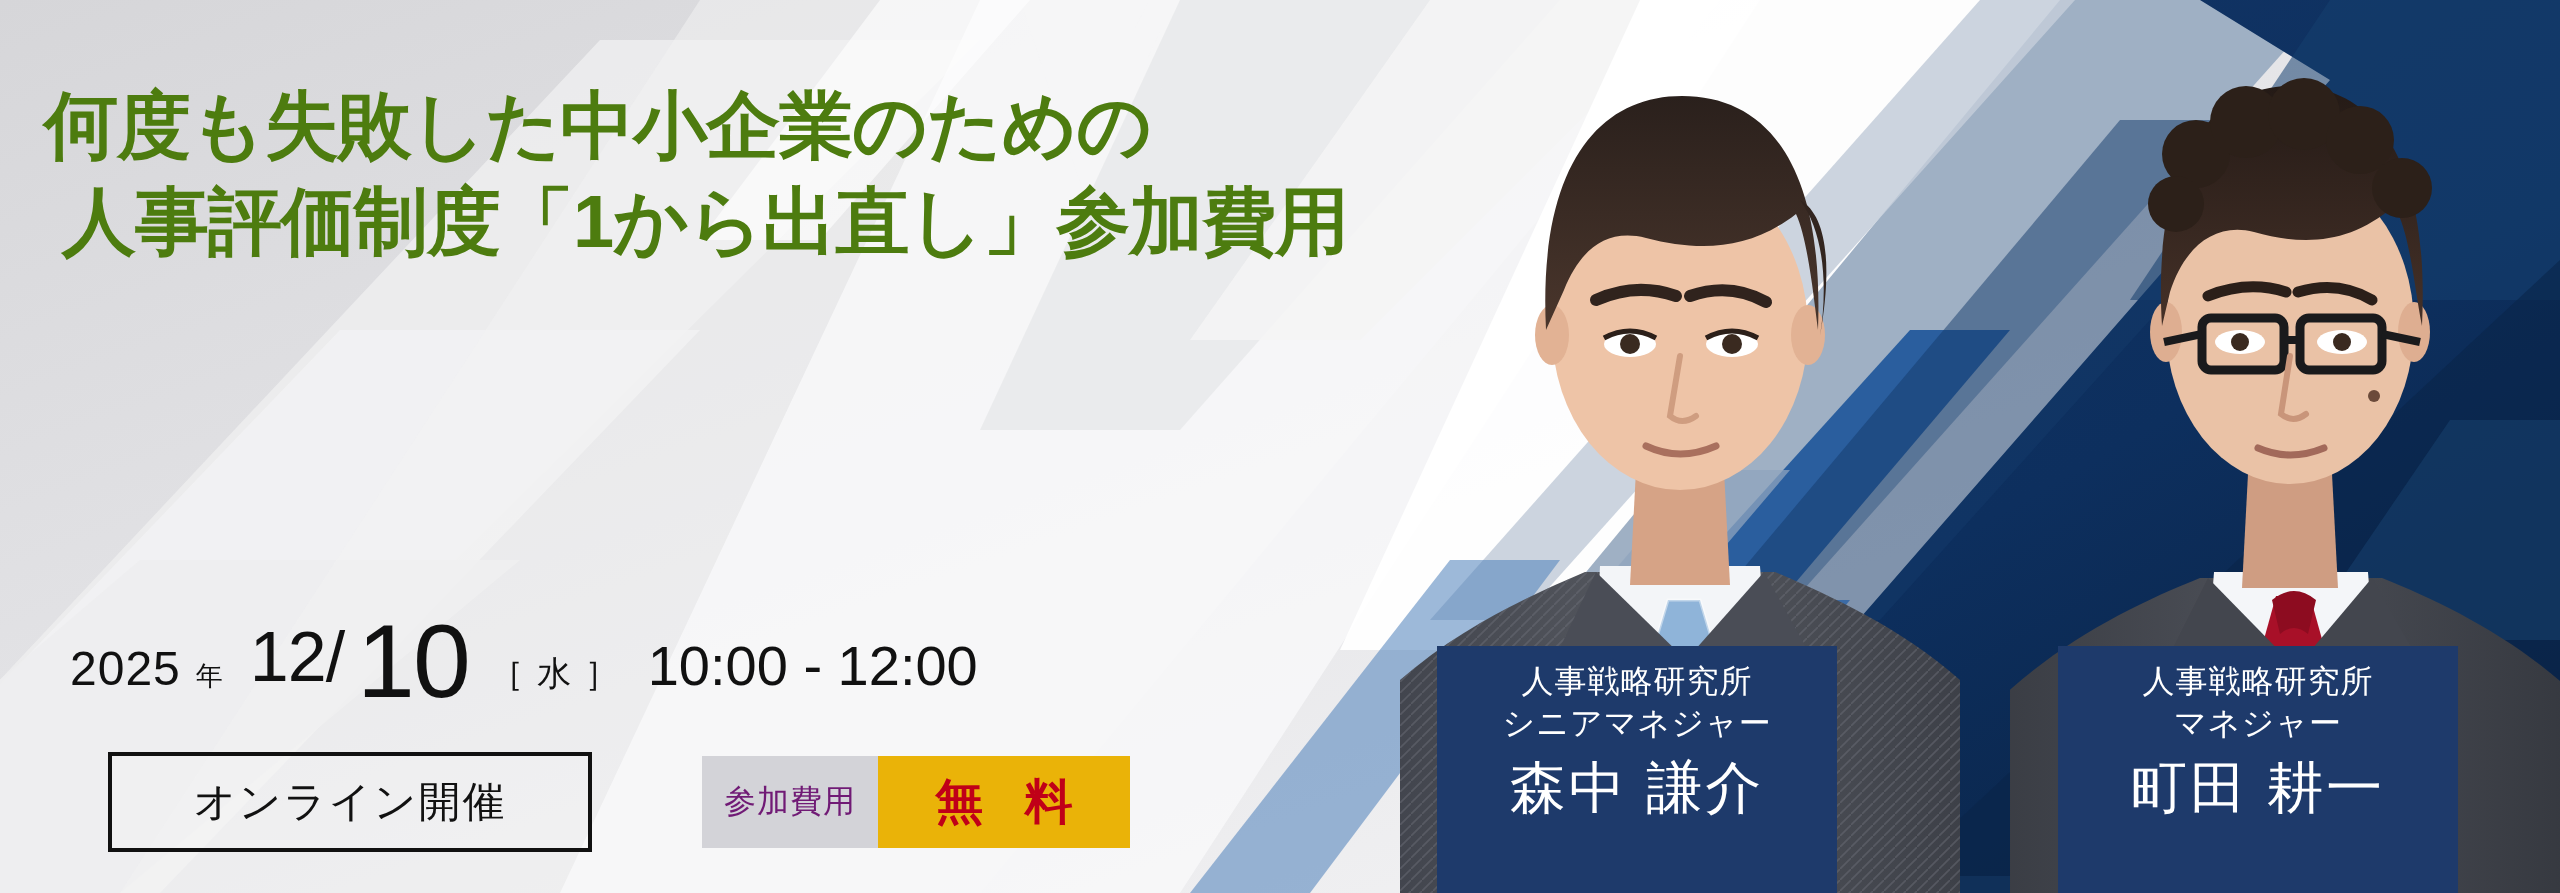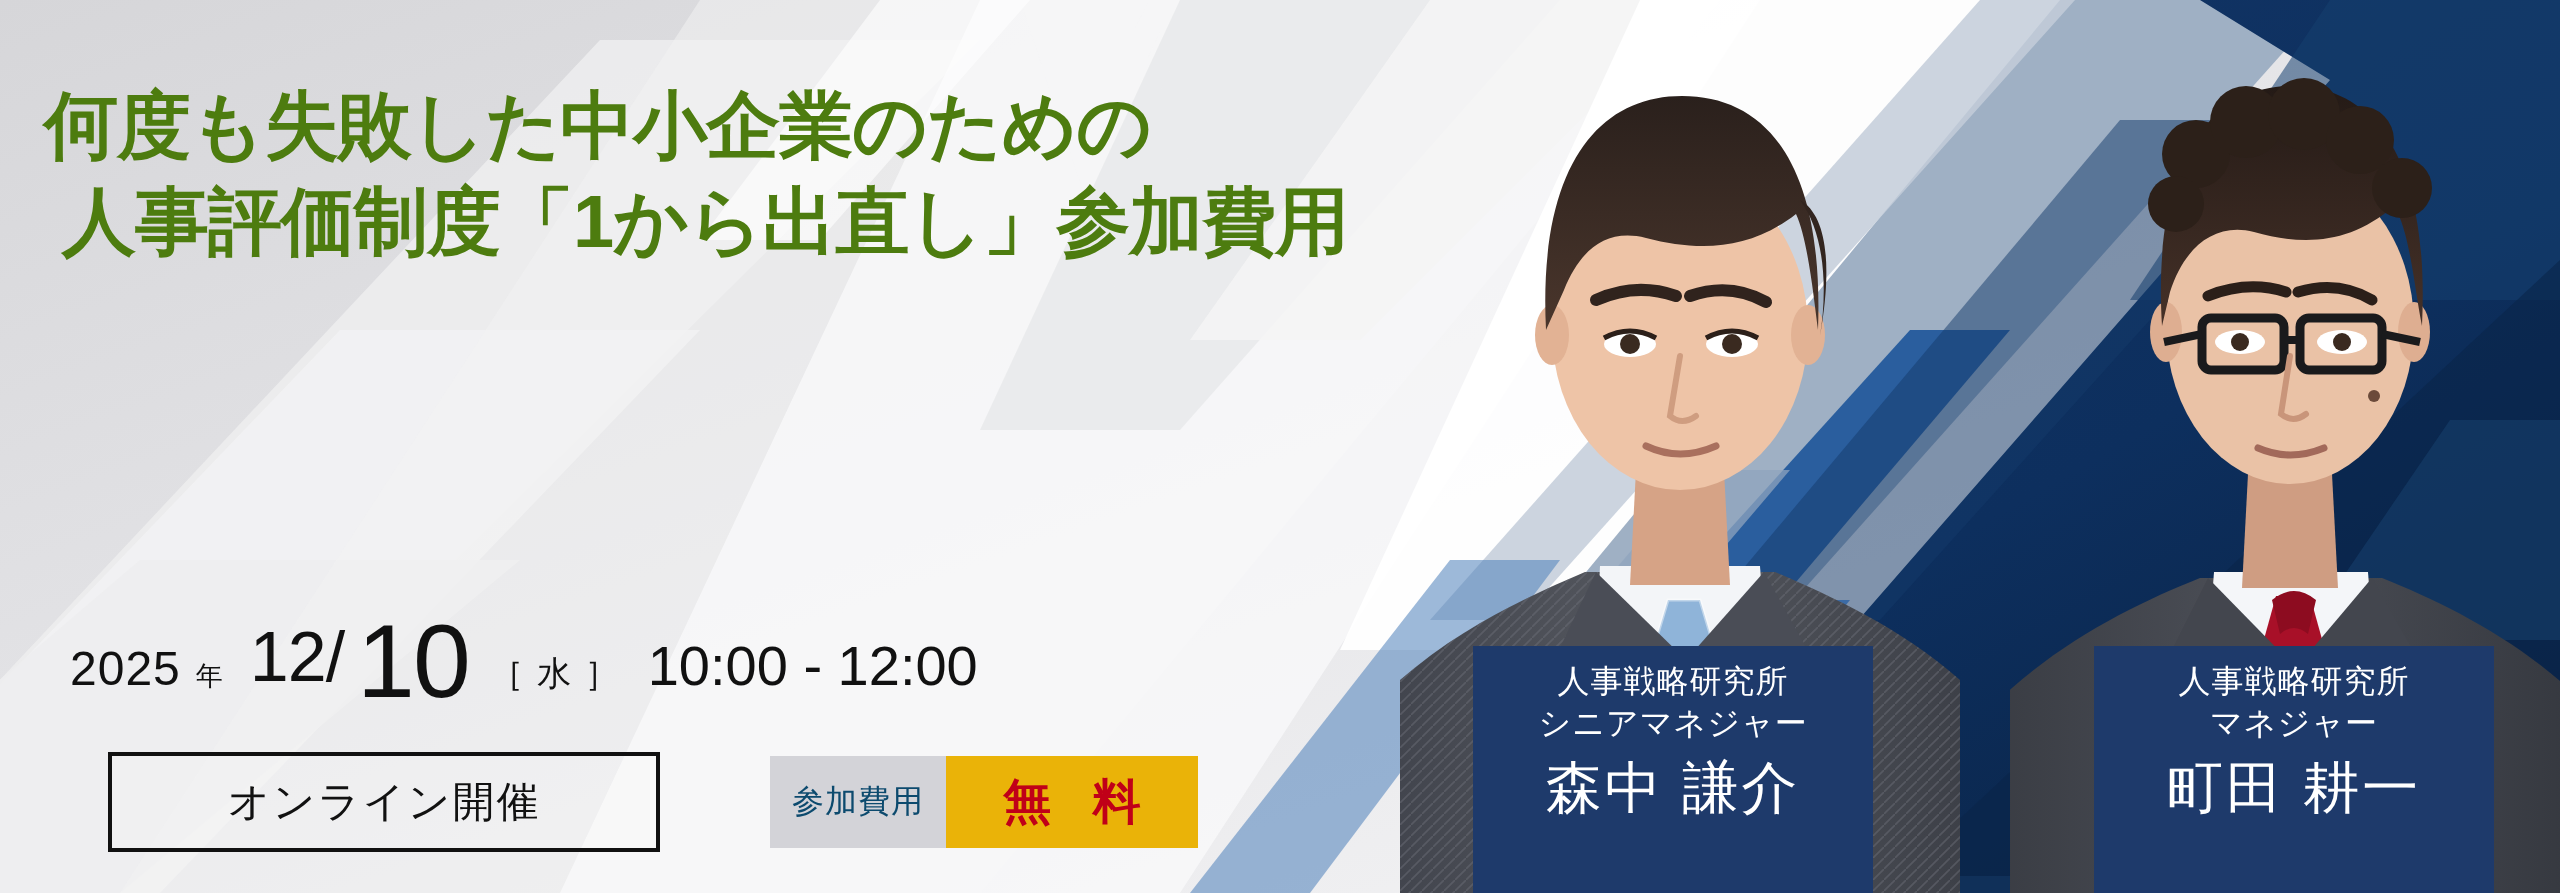--- a/index.html
+++ b/index.html
@@ -54,36 +54,36 @@
   
   #badge-row {
     position:absolute;
     left:108px; top:752px;
     z-index:40;
     display:flex;
     align-items:stretch;
     white-space:nowrap;
   }
   #online-badge {
-    width:552px; height:100px;
+    width:484px; height:100px;
     border:4px solid #111111;
     display:flex; align-items:center; justify-content:center;
     font-size:42px; color:#111111;
     letter-spacing:2px;
     background:rgba(255,255,255,0.12);
   }
   #fee-badge {
     margin-left:110px;
     display:flex; align-items:stretch;
     height:92px;
     align-self:center;
   }
   #fee-label {
     background:#d3d3d8;
-    color:#0c4a6e;
+    color:#701a75;
     font-size:32px;
     letter-spacing:1px;
     display:flex; align-items:center; justify-content:center;
     padding:0 22px;
   }
   #fee-value {
     background:#eab308;
     color:#c00018;
     font-size:48px;
     font-weight:700;
@@ -100,21 +100,20 @@
 
   .portrait { position:absolute; left:0; top:0; width:100%; height:100%; }
 
   .nameplate {
     position:absolute;
     background:#1e3a6b;
     color:#ffffff;
     text-align:center;
     z-index:35;
     padding:14px 0 18px 0;
-    margin-left:36px;
   }
   #nameplate-1 { left:1437px; top:646px; width:400px; height:247px; }
   #nameplate-2 { left:2058px; top:646px; width:400px; height:247px; }
   .np-org   { font-size:32px; line-height:42px; letter-spacing:1px; }
   .np-role  { font-size:32px; line-height:42px; letter-spacing:1px; }
   .np-name  { font-size:56px; line-height:76px; letter-spacing:3px; margin-top:6px; }
 </style>
 </head>
 <body>
 

